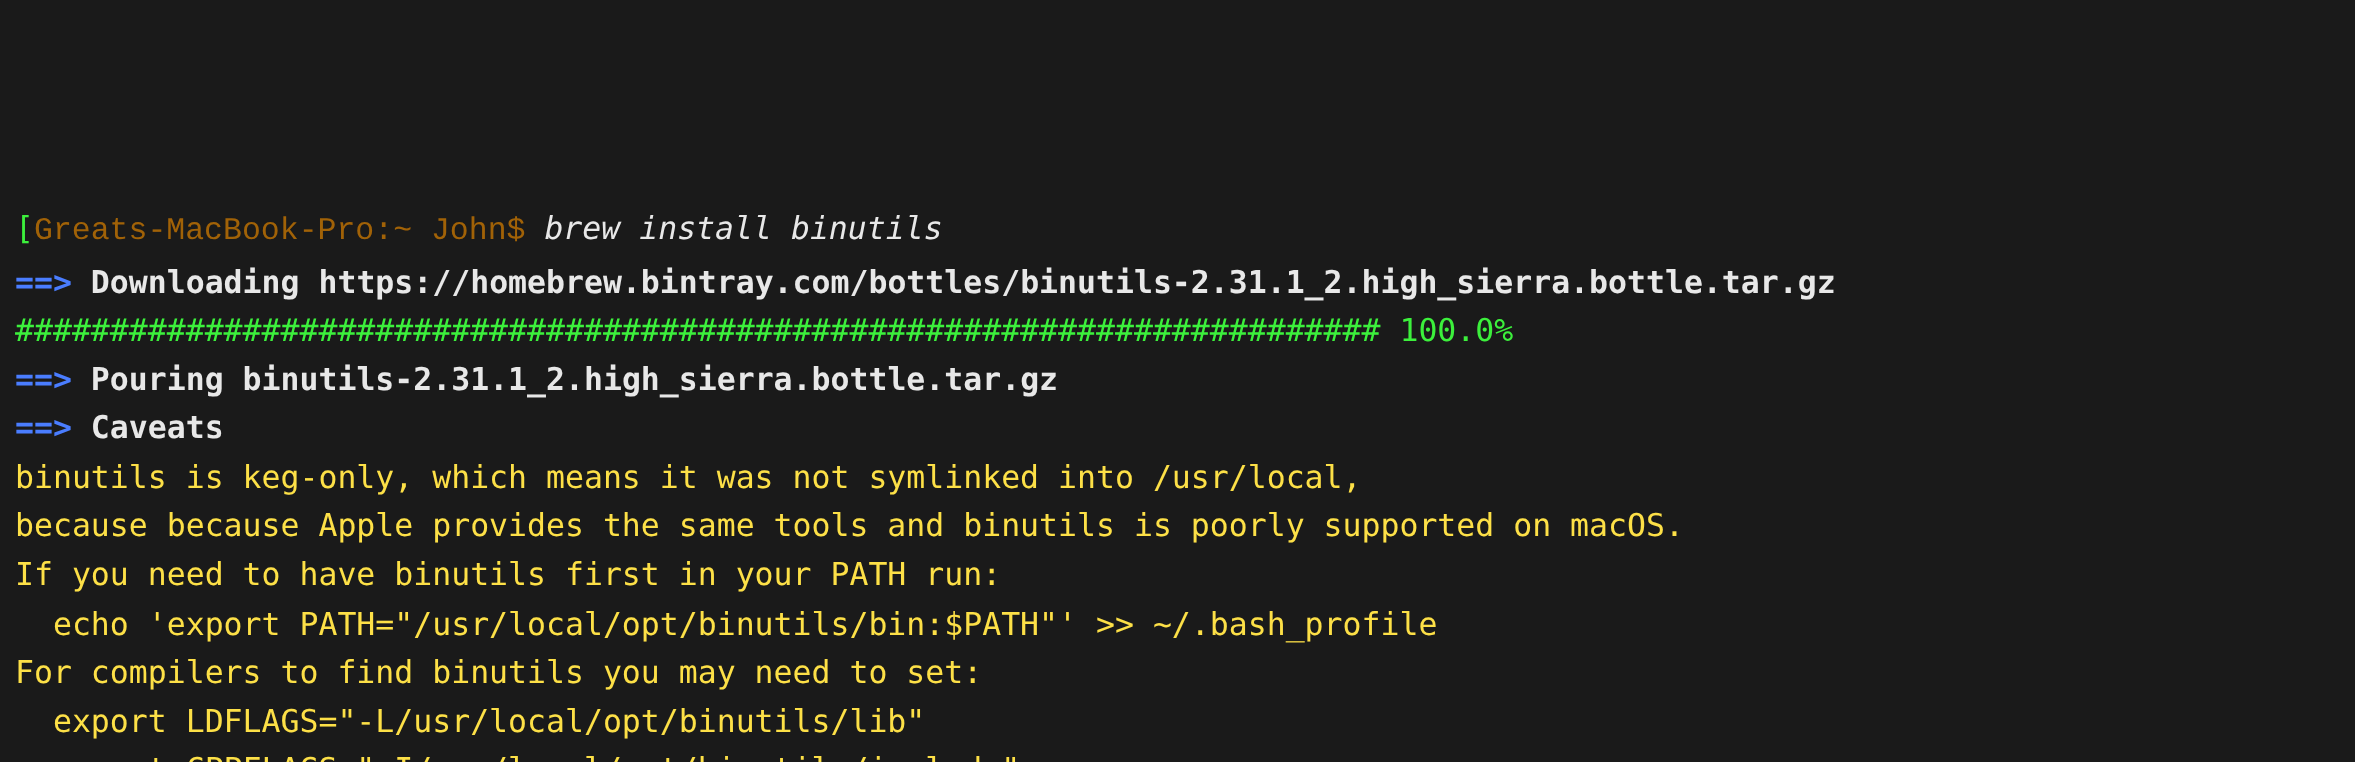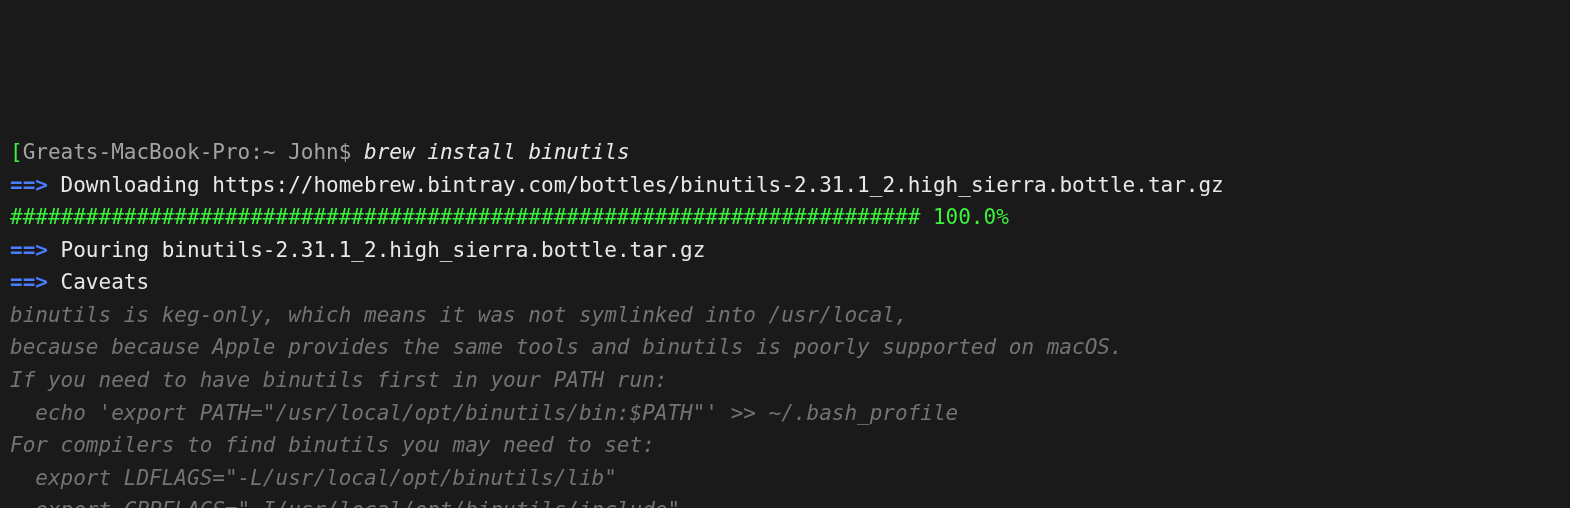--- a/index.html
+++ b/index.html
@@ -12,26 +12,26 @@
       font-family: "Menlo", "Monaco", "Consolas", monospace;
       font-size: 21px;
       line-height: 1.55;
       padding: 6px 10px;
       white-space: pre;
       color: #3cf03c;
       width: 1570px;
       height: 508px;
       overflow: hidden;
     }
-    .prompt-host { color: #a3a3a3; }
+    .prompt-host { color: #a16207; font-family: Liberation Mono, monospace; }
     .prompt-user-cmd { color: #e8e8e8; font-style: italic; }
     .arrow { color: #4a7dff; font-weight: bold; }
-    .heading { color: #e8e8e8; font-weight: normal; }
+    .heading { color: #e8e8e8; font-weight: bold; }
     .progress { color: #3cf03c; }
-    .body-text { color: #737373; font-style: italic; }
+    .body-text { color: #fde047; }
     .line { display: block; }
     .bracket { color: #3cf03c; }
   </style>
 </head>
 <body>
 
 
 
 <div><span class="line"><span class="bracket">[</span><span class="prompt-host">Greats-MacBook-Pro:~ John$ </span><span class="prompt-user-cmd">brew install binutils</span></span><span class="line"><span class="arrow">==&gt;</span><span class="heading"> Downloading https://homebrew.bintray.com/bottles/binutils-2.31.1_2.high_sierra.bottle.tar.gz</span></span><span class="line progress">######################################################################## 100.0%</span><span class="line"><span class="arrow">==&gt;</span><span class="heading"> Pouring binutils-2.31.1_2.high_sierra.bottle.tar.gz</span></span><span class="line"><span class="arrow">==&gt;</span><span class="heading"> Caveats</span></span><span class="line body-text">binutils is keg-only, which means it was not symlinked into /usr/local,</span><span class="line body-text">because because Apple provides the same tools and binutils is poorly supported on macOS.</span><span class="line body-text"></span><span class="line body-text">If you need to have binutils first in your PATH run:</span><span class="line body-text">  echo 'export PATH="/usr/local/opt/binutils/bin:$PATH"' &gt;&gt; ~/.bash_profile</span><span class="line body-text"></span><span class="line body-text">For compilers to find binutils you may need to set:</span><span class="line body-text">  export LDFLAGS="-L/usr/local/opt/binutils/lib"</span><span class="line body-text">  export CPPFLAGS="-I/usr/local/opt/binutils/include"</span></div>
 

